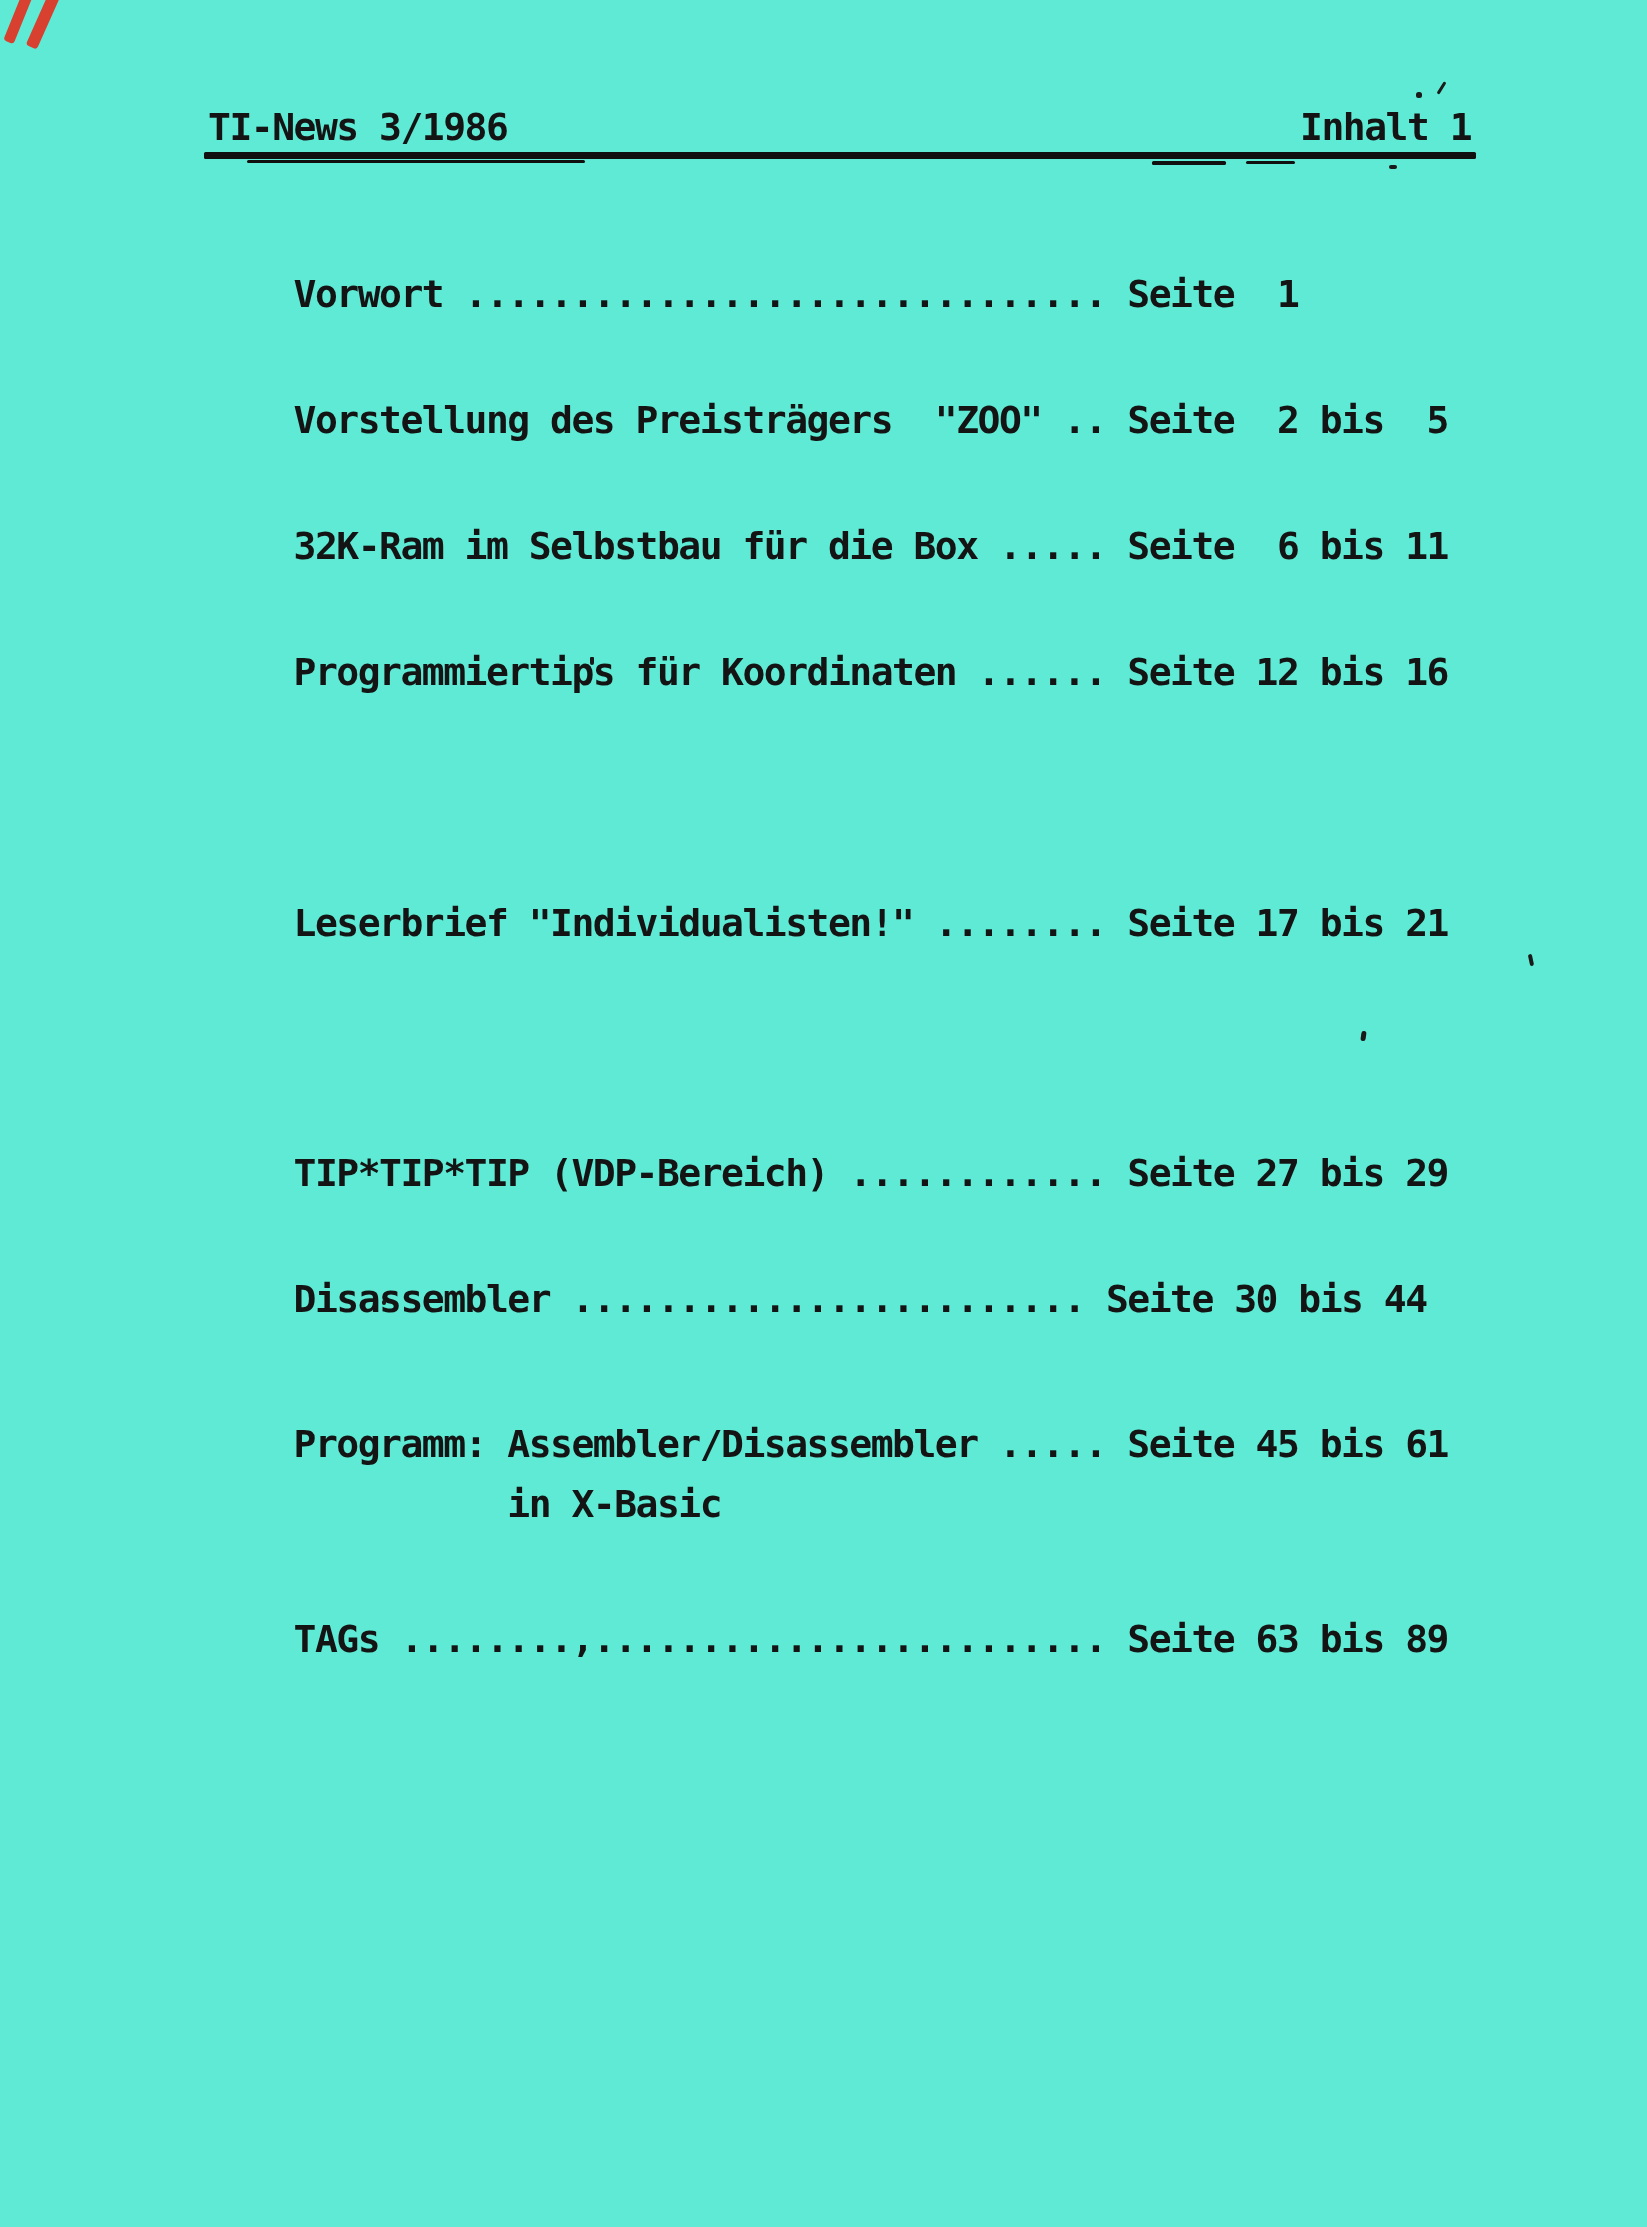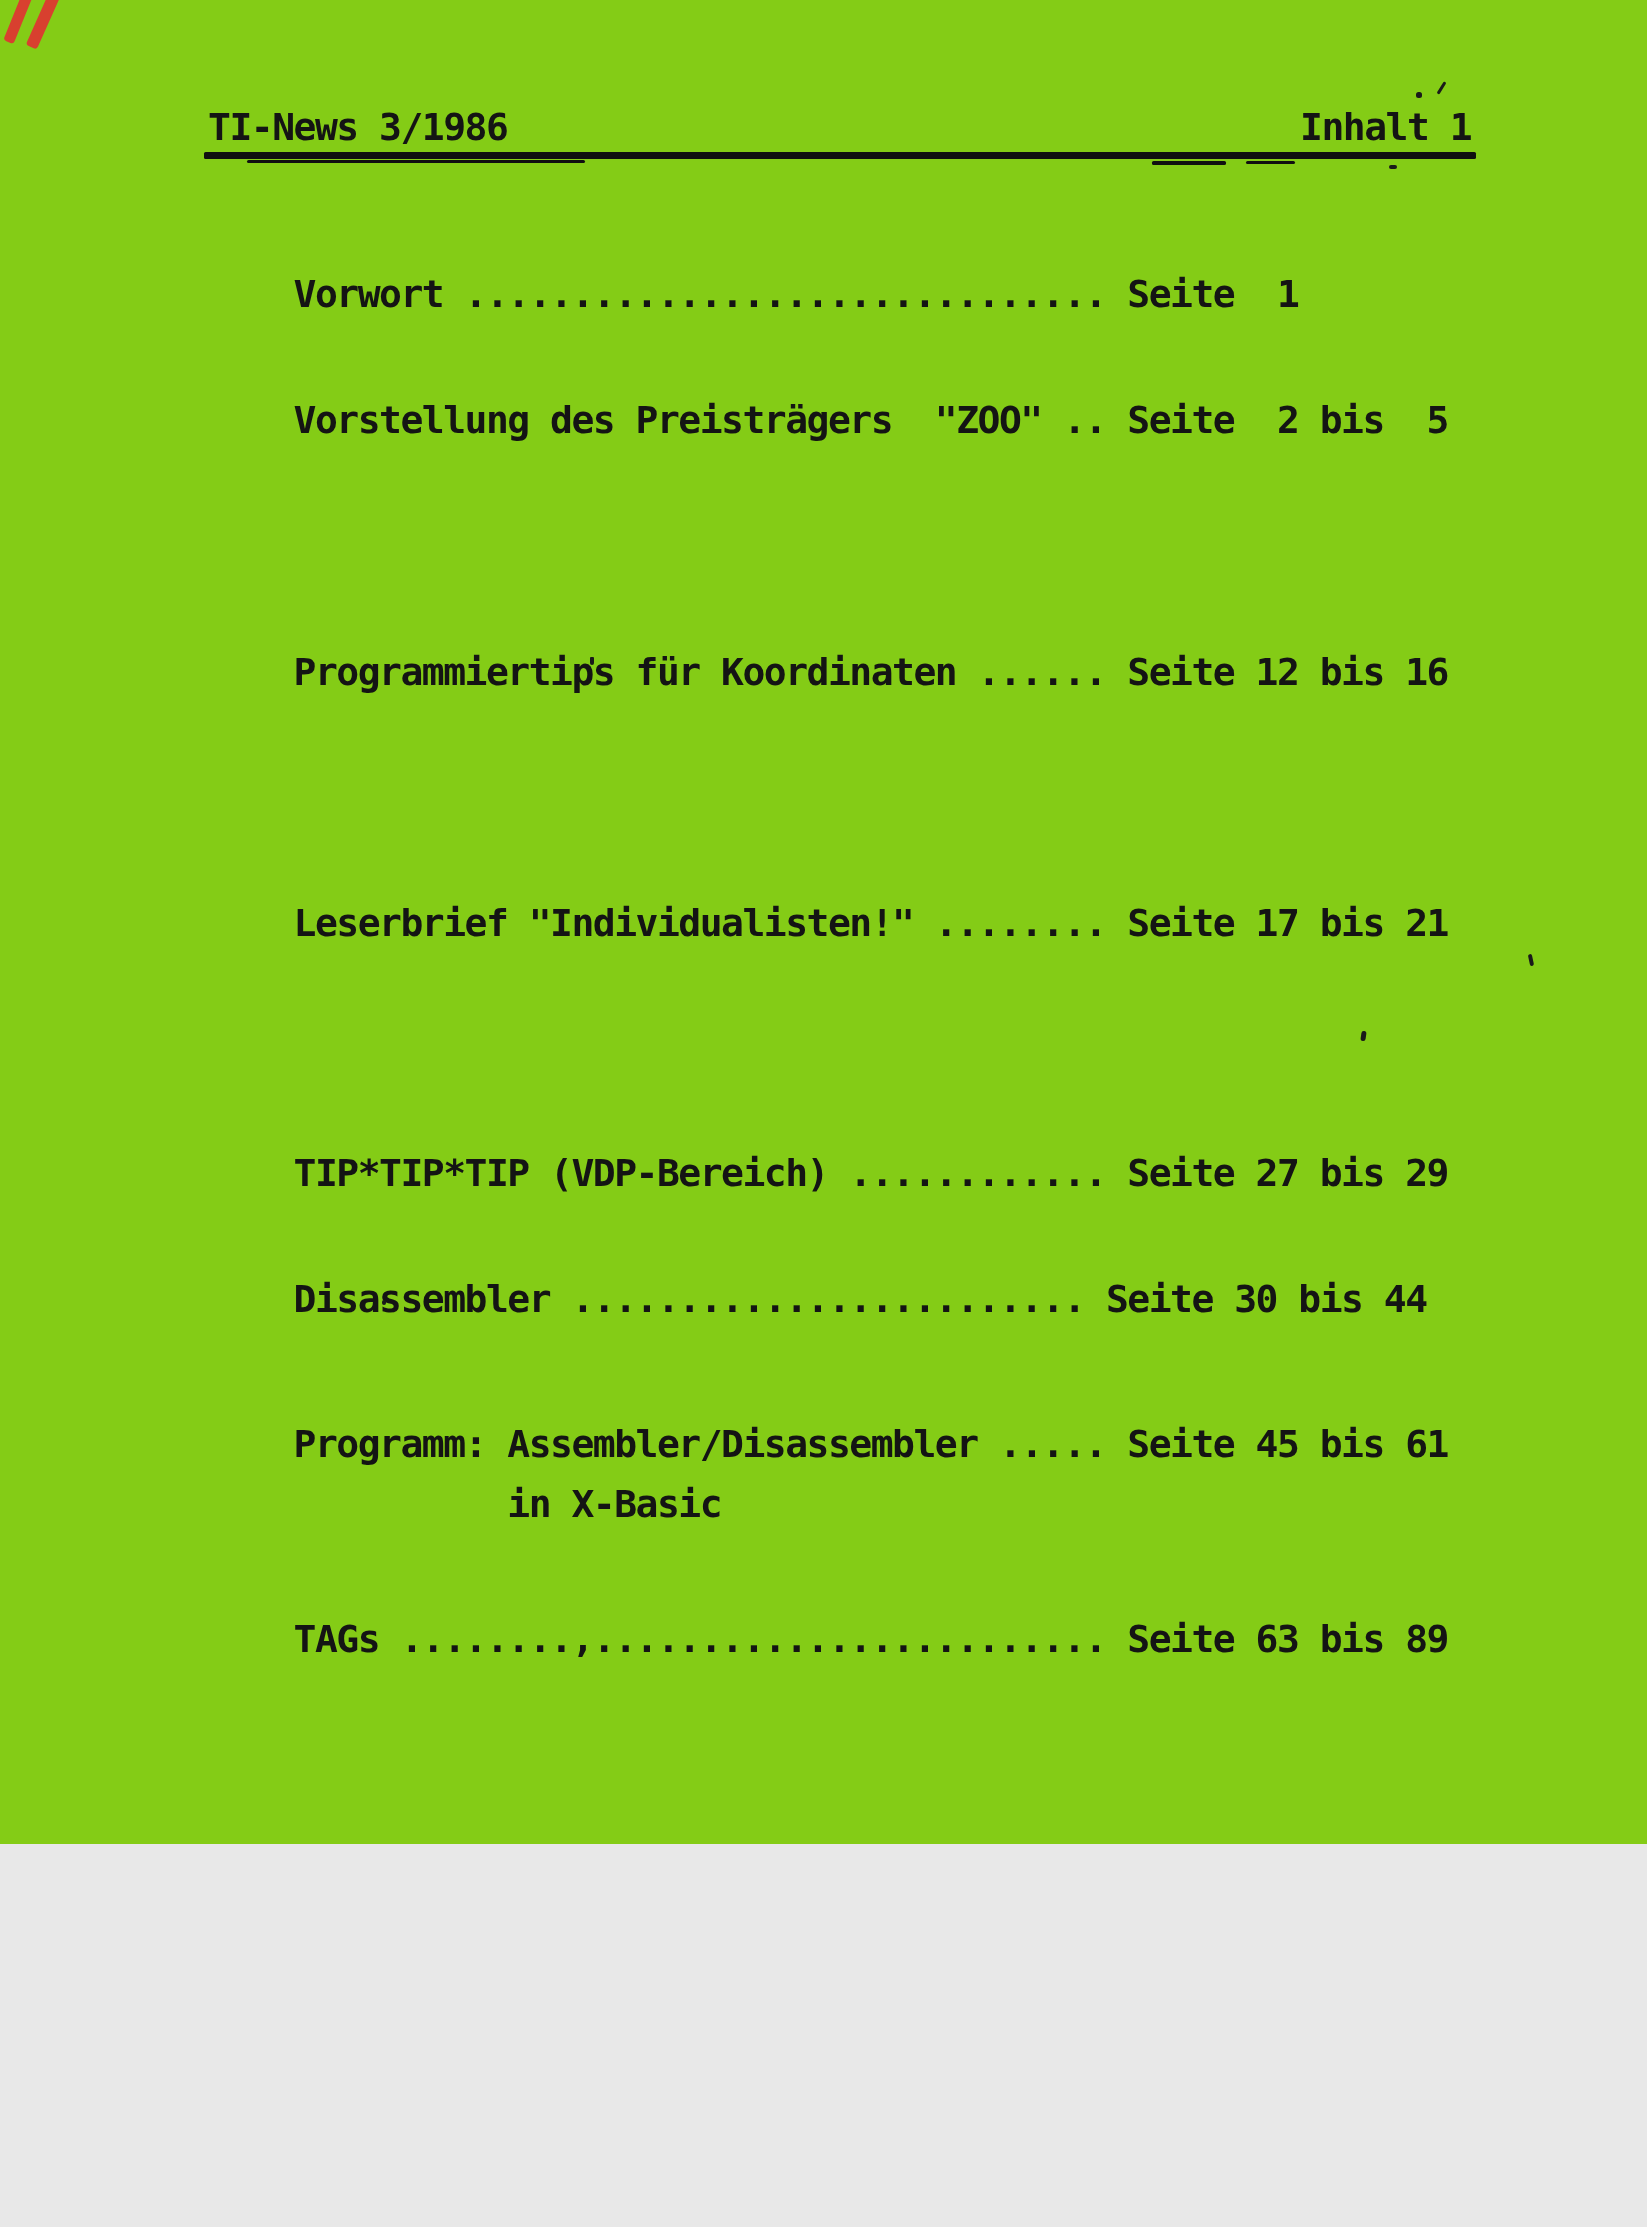--- a/index.html
+++ b/index.html
@@ -1,20 +1,20 @@
 <!DOCTYPE html>
 <html style="font-size:13px"><head>
 <meta charset="utf-8">
 <style>
   html, body { margin: 0; padding: 0; background: #e8e8e8; }
   .page {
     position: relative;
     width: 1648px;
-    height: 1844px;
-    background: #84cc16;
+    height: 2227px;
+    background: #5eead4;
     overflow: hidden;
     font-family: "DejaVu Sans Mono", "Liberation Mono", monospace;
     font-weight: bold;
     color: #141414;
   }
   .line {
     position: absolute;
     left: 208px;
     font-size: 38px;
     line-height: 38px;
@@ -59,20 +59,23 @@
   <div class="speck" style="left:1440px; top:81px; width:3.3px; height:14px; transform:rotate(32deg);"></div>
 
   <div class="line" style="top:237px;">
     <span>Vorwort </span><span>..............................</span><span> Seite  1</span>
   </div>
 
   <div class="line" style="top:363px;">
     <span>Vorstellung des Preisträgers  "ZOO" </span><span>..</span><span> Seite  2 bis  5</span>
   </div>
 
+  <div class="line" style="top:489px;">
+    <span>32K-Ram im Selbstbau für die Box </span><span>.....</span><span> Seite  6 bis 11</span>
+  </div>
 
   <div class="line" style="top:615px;">
     <span>Programmiertips für Koordinaten </span><span>......</span><span> Seite 12 bis 16</span>
   </div>
 
 
   <div class="line" style="top:866px;">
     <span>Leserbrief "Individualisten!" </span><span>........</span><span> Seite 17 bis 21</span>
   </div>
 

